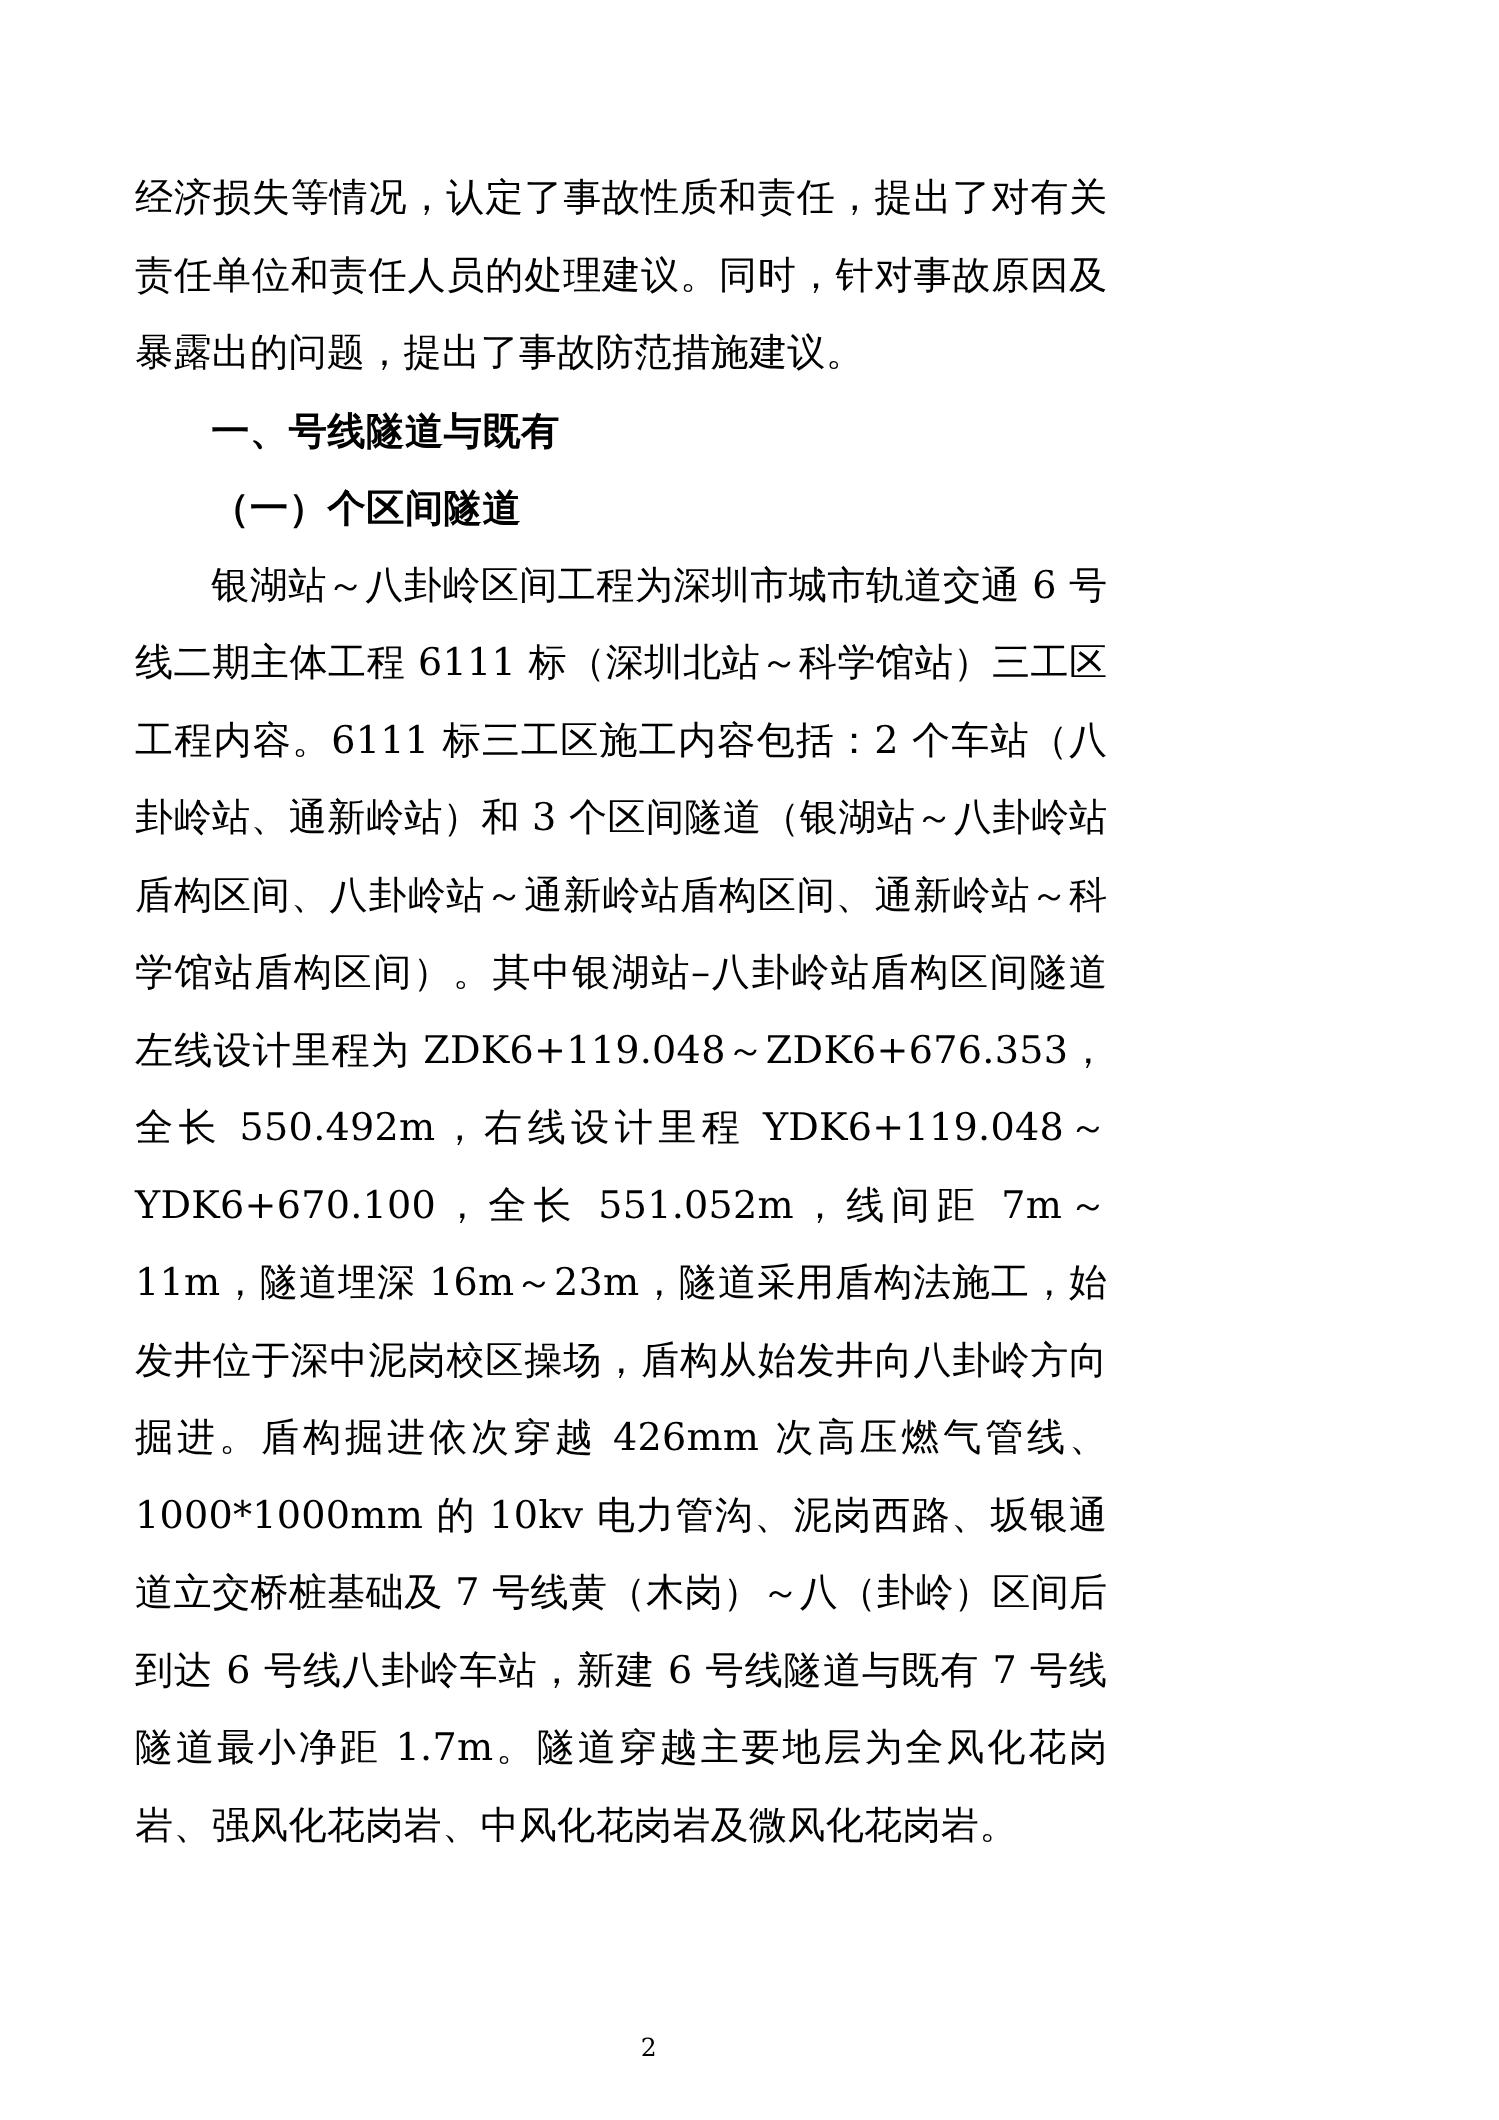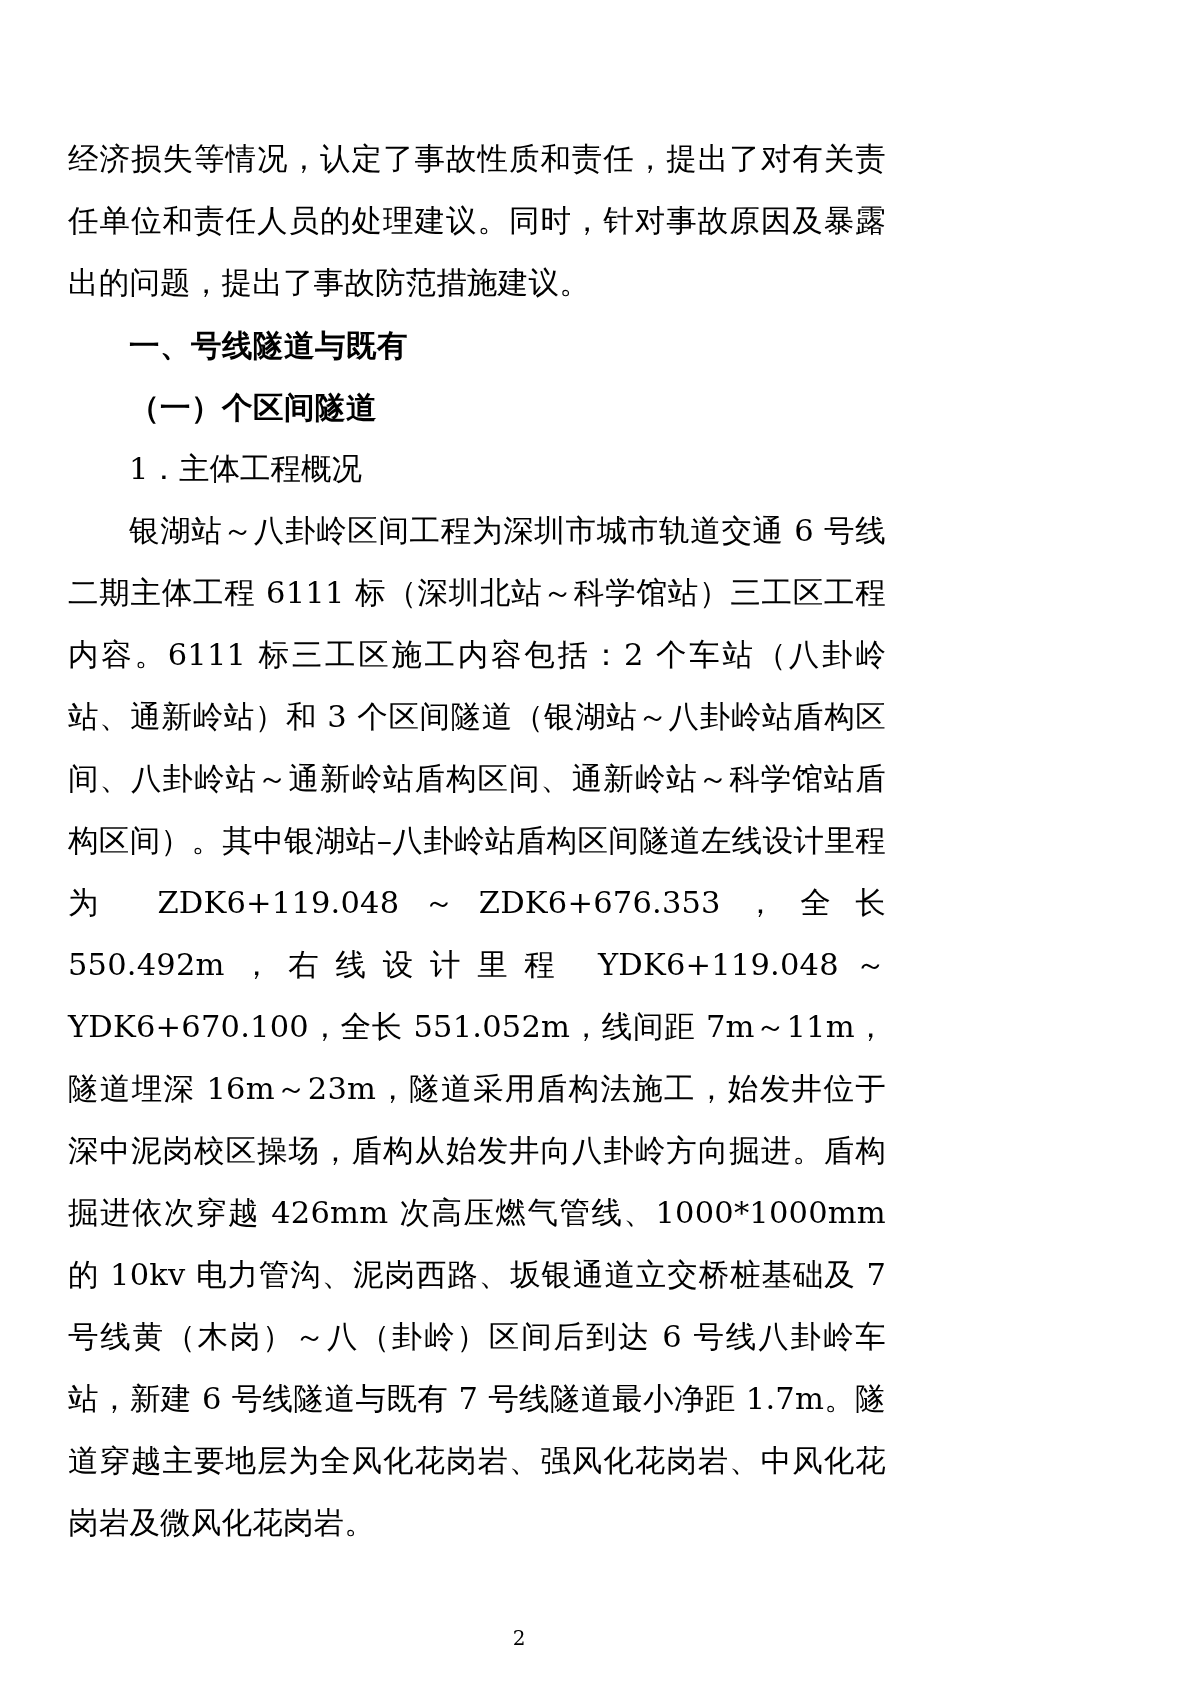--- a/index.html
+++ b/index.html
@@ -12,21 +12,21 @@
     height: 1696px;
     font-family: "DejaVu Serif", "Liberation Serif", serif;
     color: #000000;
     position: relative;
     overflow: hidden;
   }
   .page {
     box-sizing: border-box;
     width: 1038px;
     height: 1696px;
-    padding: 128px 152px 0 68px;
+    padding: 128px 152px 0 108px;
     position: relative;
   }
   .para {
     font-size: 30.5px;
     line-height: 62px;
     text-align: justify;
     text-justify: inter-ideograph;
     letter-spacing: 0.2px;
     margin: 0;
   }
@@ -72,18 +72,17 @@
 <body>
 
 <div class="page">
 
   <p class="para para-cont">经济损失等情况，认定了事故性质和责任，提出了对有关责任单位和责任人员的处理建议。同时，针对事故原因及暴露出的问题，提出了事故防范措施建议。</p>
 
   <p class="heading">一、号线隧道与既有</p>
 
   <p class="subheading">（一）个区间隧道</p>
 
-  <p class="numbered">1．主体工程概况</p>
 
   <p class="para para-indent">银湖站～八卦岭区间工程为深圳市城市轨道交通 6 号线二期主体工程 6111 标（深圳北站～科学馆站）三工区工程内容。6111 标三工区施工内容包括：2 个车站（八卦岭站、通新岭站）和 3 个区间隧道（银湖站～八卦岭站盾构区间、八卦岭站～通新岭站盾构区间、通新岭站～科学馆站盾构区间）。其中银湖站–八卦岭站盾构区间隧道左线设计里程为 ZDK6+119.048～ZDK6+676.353，全长 550.492m，右线设计里程 YDK6+119.048～YDK6+670.100，全长 551.052m，线间距 7m～11m，隧道埋深 16m～23m，隧道采用盾构法施工，始发井位于深中泥岗校区操场，盾构从始发井向八卦岭方向掘进。盾构掘进依次穿越 426mm 次高压燃气管线、1000*1000mm 的 10kv 电力管沟、泥岗西路、坂银通道立交桥桩基础及 7 号线黄（木岗）～八（卦岭）区间后到达 6 号线八卦岭车站，新建 6 号线隧道与既有 7 号线隧道最小净距 1.7m。隧道穿越主要地层为全风化花岗岩、强风化花岗岩、中风化花岗岩及微风化花岗岩。</p>
 
   <div class="page-number">2</div>
 </div>
 
 </body></html>

